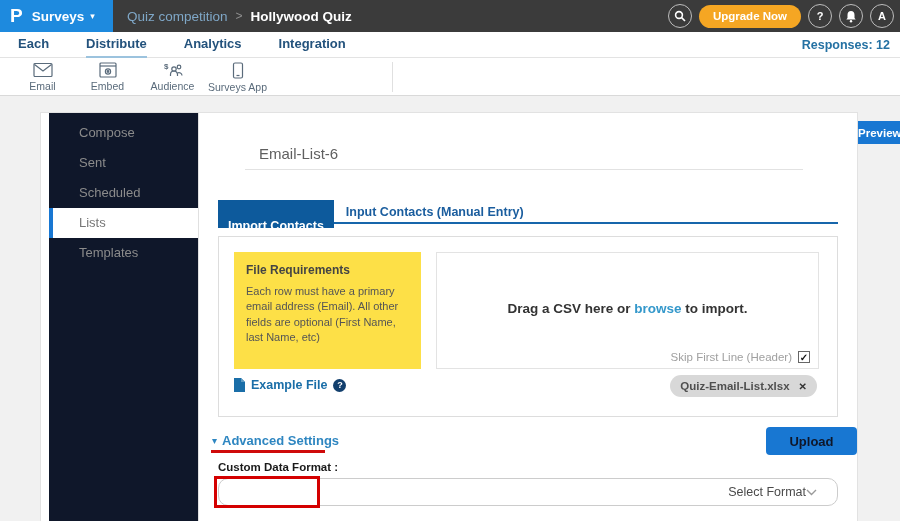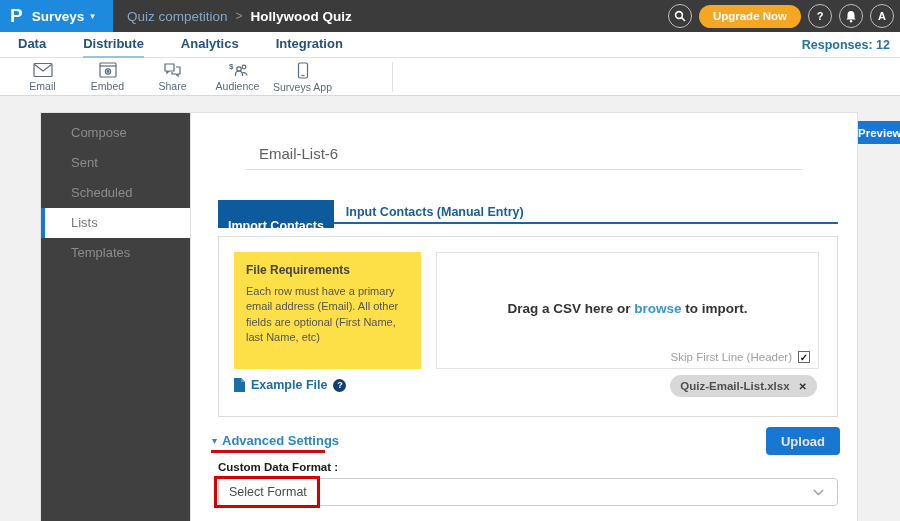--- a/index.html
+++ b/index.html
@@ -41,21 +41,21 @@
   .url-field { position:absolute; left:620px; top:63px; width:202px; height:23px; background:#f2f2f2;
     border:1px solid #c9c9c9; border-radius:3px; display:flex; align-items:center; padding:0 5px; }
   .url-input { flex:1; min-width:0; background:transparent; border:none; outline:none; font-family:"Liberation Sans",sans-serif;
     font-size:11.5px; font-weight:600; color:#444; }
   .pencil { font-size:12px; color:#555; cursor:pointer; margin-left:3px; }
   .preview-btn { position:absolute; left:831px; top:63px; height:23px; padding:0 8px; background:#1877d2;
     border-radius:3px; color:#fff; font-size:11.5px; font-weight:700; display:flex; align-items:center; gap:5px; cursor:pointer; }
 
   
   .card { position:absolute; left:40px; top:112px; width:818px; height:409px; background:#fff; border:1px solid #e2e2e2; border-bottom:none; }
-  .sidebar { position:absolute; left:0; top:0; width:150px; height:100%; background:#404040; border-right:1px solid #e0e0e0; padding-top:5px; }
+  .sidebar { position:absolute; left:8px; top:0; width:150px; height:100%; background:#0f172a; border-right:1px solid #e0e0e0; padding-top:5px; }
   .side-item { height:30px; line-height:30px; padding-left:30px; font-size:13px; color:#8b8b8b; cursor:pointer; }
   .side-item.active { background:#fff; border-left:4px solid #1877d2; padding-left:26px; color:#777; }
 
   
   .title-wrap { position:absolute; left:245px; top:141px; width:558px; height:29px; border-bottom:1px solid #e2e2e2; }
   .title-text { padding-left:14px; line-height:26px; font-size:15px; color:#5f5f5f; }
 
   .tabbar { position:absolute; left:218px; top:200px; width:620px; height:24px; border-bottom:2px solid #1766ab; display:flex; }
   .tab-active { background:#0d5a9c; color:#fff; font-size:12.5px; font-weight:700; padding:14px 10px; line-height:24px; cursor:pointer; }
   .tab-inactive { color:#1a5d9e; font-size:12.5px; font-weight:700; padding:0 12px; line-height:24px; cursor:pointer; }
@@ -76,25 +76,25 @@
     display:flex; align-items:center; justify-content:center; cursor:pointer; }
   .chip { position:absolute; right:20px; top:138px; height:22px; background:#d8d8d8; border-radius:12px;
     display:flex; align-items:center; padding:0 10px; gap:9px; }
   .chip-name { font-size:11.5px; font-weight:600; color:#4f4f4f; }
   .chip-close { font-size:10px; font-weight:800; color:#333; cursor:pointer; }
 
   .advanced-link { position:absolute; left:212px; top:433px; display:flex; align-items:center; gap:5px; cursor:pointer; }
   .advanced-caret { color:#2e86c1; font-size:10px; }
   .advanced-label { color:#2e86c1; font-size:13px; font-weight:600; }
   .ann-underline { position:absolute; left:211px; top:450px; width:114px; height:3px; background:#cf0a0a; }
-  .upload-btn { position:absolute; left:766px; top:427px; width:74px; height:28px; background:#1877d2; border-radius:4px;
-    color:#e5e5e5; font-size:13px; font-weight:700; display:flex; align-items:center; justify-content:center; cursor:pointer; }
+  .upload-btn { position:absolute; left:766px; top:427px; width:91px; height:28px; background:#1877d2; border-radius:4px;
+    color:#0f172a; font-size:13px; font-weight:700; display:flex; align-items:center; justify-content:center; cursor:pointer; }
   .custom-label { position:absolute; left:218px; top:461px; font-size:11.5px; font-weight:800; color:#1a1a1a; }
-  .select-box { position:absolute; left:218px; top:478px; width:620px; height:28px; border:1px solid #cccccc; border-radius:4px;
-    background:#fff; display:flex; align-items:center; padding:0 13px 0 10px; cursor:pointer; }
+  .select-box { position:absolute; left:218px; top:478px; width:620px; height:28px; border:1px solid #cccccc; border-radius:10px;
+    background:#fff; display:flex; align-items:center; padding:0 20px 0 10px; cursor:pointer;text-align:right; }
   .select-value { flex:1; font-size:12.5px; color:#4a4a4a; }
   .ann-box { position:absolute; left:214px; top:476px; width:106px; height:32px; border:3px solid #d40000; }
 </style>
 </head>
 <body>
 
 <div class="screen">
 
   <div class="topbar">
     <div class="logo-block">
@@ -121,21 +121,21 @@
           <path d="M6 1 C3.8 1 2.5 2.6 2.5 5 L2.5 8 L1.3 9.6 L10.7 9.6 L9.5 8 L9.5 5 C9.5 2.6 8.2 1 6 1 Z"></path>
           <circle cx="6" cy="11.2" r="1.2"></circle>
         </svg>
       </div>
       <div class="circle-btn">A</div>
     </div>
   </div>
 
   <div class="navbar">
     <div class="nav-items">
-      <span class="nav-item">Data</span>
+      <span class="nav-item">Each</span>
       <span class="nav-item active">Distribute</span>
       <span class="nav-item">Analytics</span>
       <span class="nav-item">Integration</span>
     </div>
     <span class="nav-responses">Responses: 12</span>
   </div>
 
   <div class="toolbar">
     <div class="channels">
       <div class="channel">
@@ -146,27 +146,20 @@
         <span class="channel-label">Email</span>
       </div>
       <div class="channel">
         <svg width="18" height="16" viewBox="0 0 18 16" fill="none" stroke="#5a6b7b" stroke-width="1.2">
           <rect x="1" y="1" width="16" height="14" rx="1"></rect>
             <line x1="1" y1="4" x2="17" y2="4"></line>
           <circle cx="9" cy="9.5" r="2.6"></circle>
             <circle cx="9" cy="9.5" r="0.8" fill="#5a6b7b"></circle>
         </svg>
         <span class="channel-label">Embed</span>
-      </div>
-      <div class="channel">
-        <svg width="19" height="16" viewBox="0 0 19 16" fill="none" stroke="#5a6b7b" stroke-width="1.2">
-          <path d="M2 2 h9 v7 h-5 l-2 2 v-2 h-2 z"></path>
-            <path d="M13 5 h4 v7 h-2 v2 l-2 -2 h-4 v-2"></path>
-        </svg>
-        <span class="channel-label">Share</span>
       </div>
       <div class="channel">
         <svg width="20" height="16" viewBox="0 0 20 16" fill="none" stroke="#5a6b7b" stroke-width="1.2">
           <text x="1" y="7" font-size="8" fill="#5a6b7b" stroke="none" font-weight="bold">$</text>
           <circle cx="11" cy="7" r="2.2"></circle>
             <circle cx="16" cy="5" r="1.8"></circle>
           <path d="M7.5 14 v-1.5 a3.5 3.5 0 0 1 7 0 V14"></path>
             <path d="M14.5 11 a3 3 0 0 1 4.5 2.5"></path>
         </svg>
         <span class="channel-label">Audience</span>

